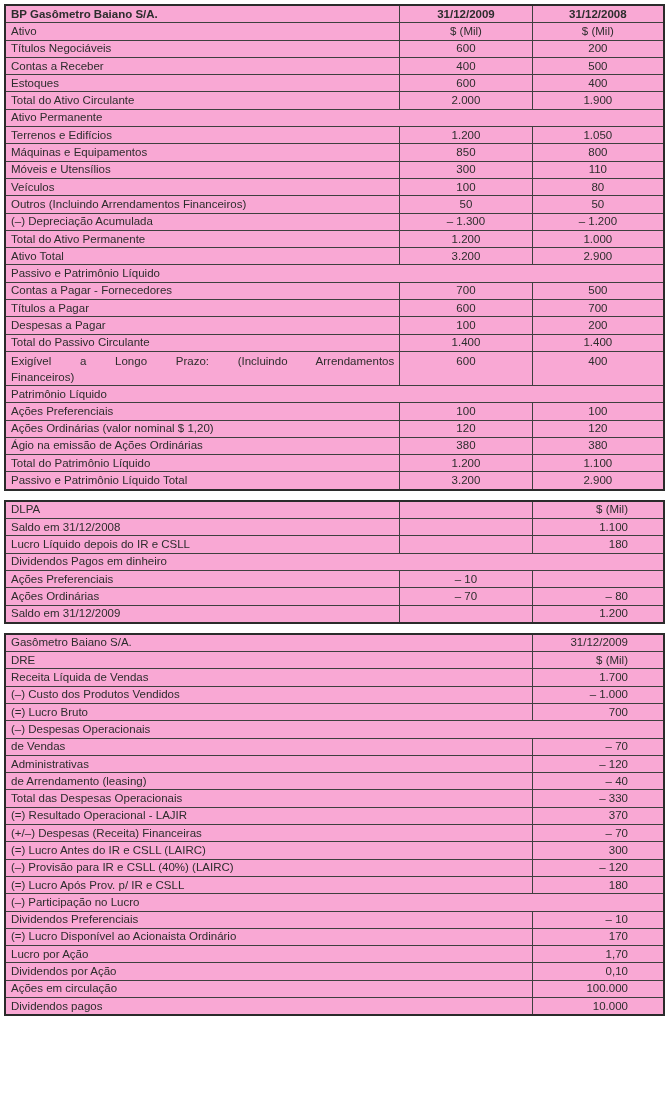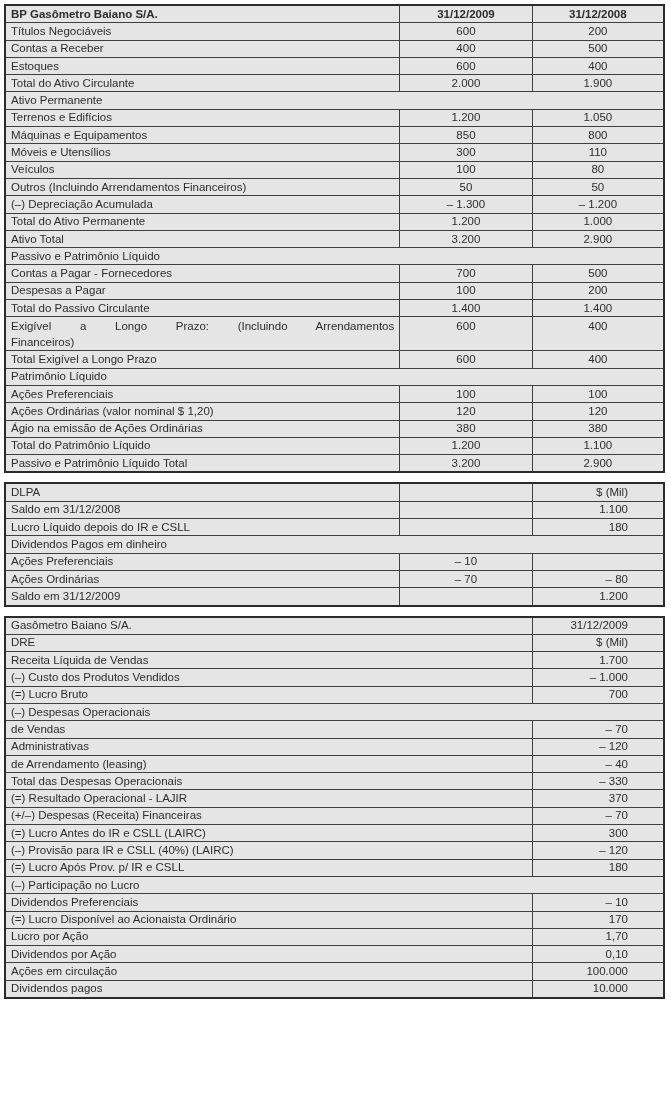--- a/index.html
+++ b/index.html
@@ -9,21 +9,21 @@
     font-family: "Liberation Sans", sans-serif;
     overflow: hidden;
   }
   .doc { padding: 4px 0 0 4px; }
   table.fin-table {
     border-collapse: collapse;
     table-layout: fixed;
     width: 661px;
     border: 2px solid #2b2b2b;
     margin: 0 0 9px 0;
-    background: #e5e5e5;
+    background: #f9a8d4;
   }
   td {
     border: 1px solid #3f3f3f;
     height: 16.3px;
     padding: 0 5px;
     font-size: 11.5px;
     line-height: 13px;
     color: #2d2d2d;
     vertical-align: middle;
     overflow: hidden;
@@ -55,20 +55,25 @@
           <col>
           <col>
         </colgroup>
         <tbody>
           <tr class="bold">
             <td class="al-left">BP Gasômetro Baiano S/A.</td>
             <td class="al-center">31/12/2009</td>
             <td class="al-center">31/12/2008</td>
           </tr>
           <tr>
+            <td class="al-left">Ativo</td>
+            <td class="al-center">$ (Mil)</td>
+            <td class="al-center">$ (Mil)</td>
+          </tr>
+          <tr>
             <td class="al-left">Títulos Negociáveis</td>
             <td class="al-center">600</td>
             <td class="al-center">200</td>
           </tr>
           <tr>
             <td class="al-left">Contas a Receber</td>
             <td class="al-center">400</td>
             <td class="al-center">500</td>
           </tr>
           <tr>
@@ -124,45 +129,45 @@
             <td class="al-center">3.200</td>
             <td class="al-center">2.900</td>
           </tr>
           <tr>
             <td colspan="3" class="al-left">Passivo e Patrimônio Líquido</td>
           </tr>
           <tr>
             <td class="al-left">Contas a Pagar - Fornecedores</td>
             <td class="al-center">700</td>
             <td class="al-center">500</td>
+          </tr>
+          <tr>
+            <td class="al-left">Títulos a Pagar</td>
+            <td class="al-center">600</td>
+            <td class="al-center">700</td>
           </tr>
           <tr>
             <td class="al-left">Despesas a Pagar</td>
             <td class="al-center">100</td>
             <td class="al-center">200</td>
           </tr>
           <tr>
             <td class="al-left">Total do Passivo Circulante</td>
             <td class="al-center">1.400</td>
             <td class="al-center">1.400</td>
           </tr>
           <tr>
             <td class="al-left multiline">
               <div class="cell-line justify-line">Exigível a Longo Prazo: (Incluindo Arrendamentos</div>
               <div class="cell-line">Financeiros)</div>
             </td>
             <td class="al-center top">600</td>
             <td class="al-center top">400</td>
           </tr>
           <tr>
-            <td class="al-left">Total Exigível a Longo Prazo</td>
-            <td class="al-center">600</td>
-            <td class="al-center">400</td>
-          </tr>
-          <tr>
             <td colspan="3" class="al-left">Patrimônio Líquido</td>
           </tr>
           <tr>
             <td class="al-left">Ações Preferenciais</td>
             <td class="al-center">100</td>
             <td class="al-center">100</td>
           </tr>
           <tr>
             <td class="al-left">Ações Ordinárias (valor nominal $ 1,20)</td>
             <td class="al-center">120</td>

